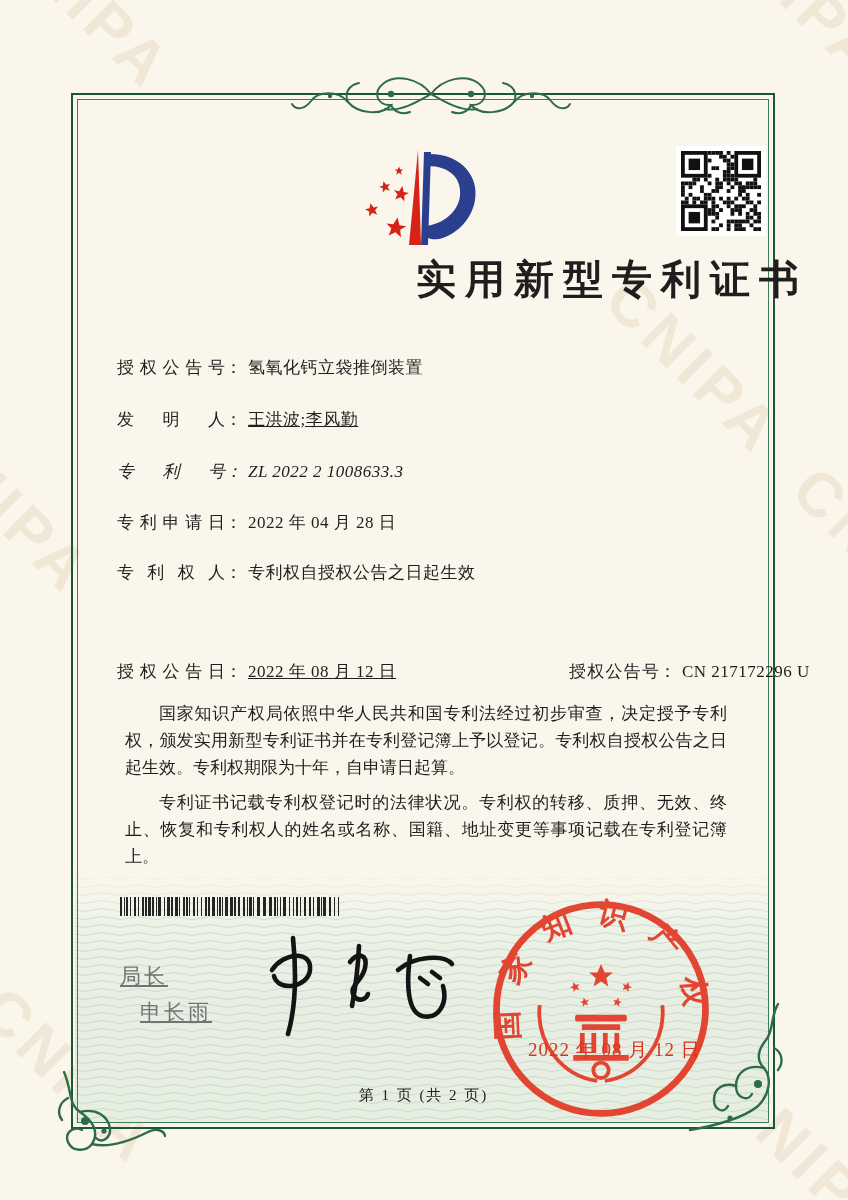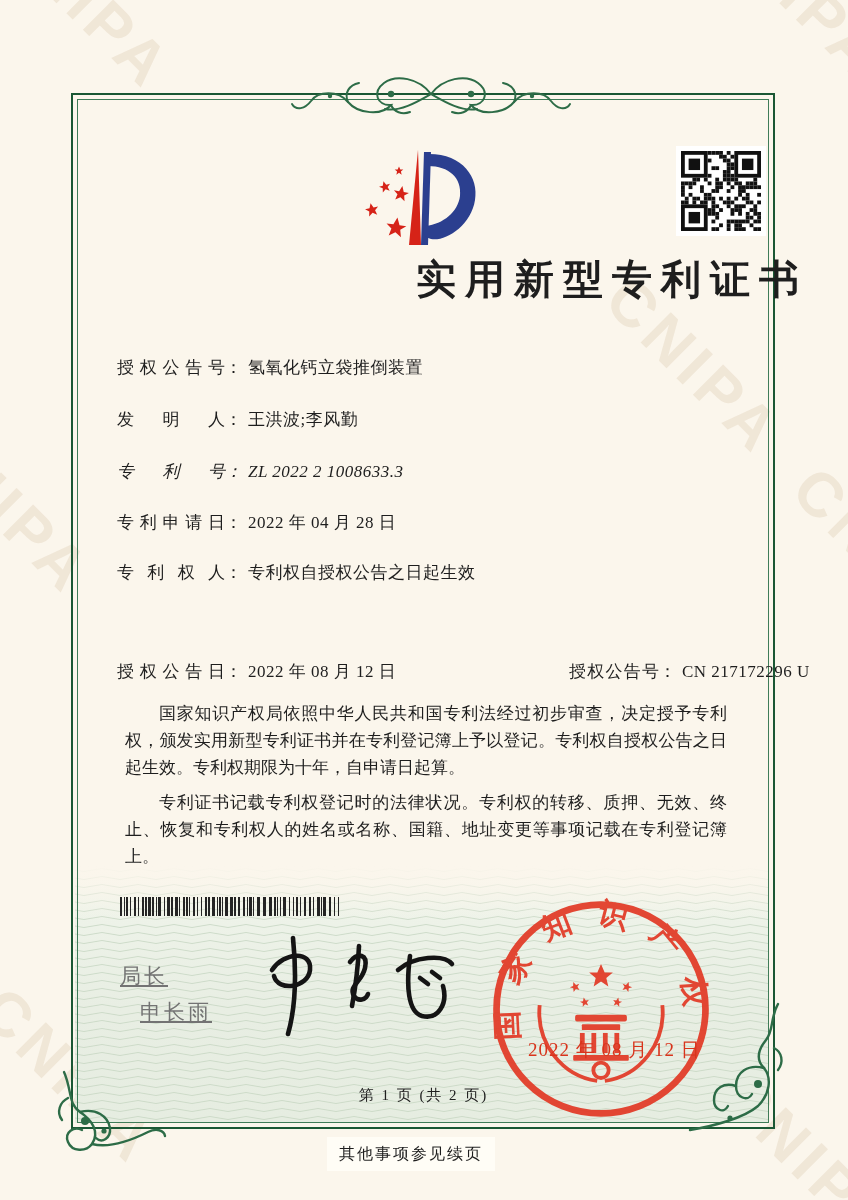--- a/index.html
+++ b/index.html
@@ -330,34 +330,34 @@
       <rect x="0" y="53.33333333333333" width="26.666666666666664" height="26.666666666666664" fill="#111"></rect>
       <rect x="3.8095238095238093" y="57.14285714285714" width="19.047619047619047" height="19.047619047619047" fill="#fff"></rect>
       <rect x="7.619047619047619" y="60.95238095238095" width="11.428571428571427" height="11.428571428571427" fill="#111"></rect>
     </svg>
 
   <h1 class="title">实用新型专利证书</h1>
 
   <div class="field-row" style="top:356px;">
     <span class="field-label">授权公告号</span><span class="field-colon">：</span><span class="field-value">氢氧化钙立袋推倒装置</span>
   </div>
-  <div class="field-row" style="top:408px;">
+  <div class="field-row" style="top:408px;text-decoration:underline;">
     <span class="field-label">发明人</span><span class="field-colon">：</span><span class="field-value">王洪波;李风勤</span>
   </div>
   <div class="field-row" style="top:460px;font-style:italic;">
     <span class="field-label">专利号</span><span class="field-colon">：</span><span class="field-value">ZL 2022 2 1008633.3</span>
   </div>
   <div class="field-row" style="top:511px;font-family:Liberation Serif, serif;">
     <span class="field-label">专利申请日</span><span class="field-colon">：</span><span class="field-value">2022 年 04 月 28 日</span>
   </div>
   <div class="field-row" style="top:561px;">
     <span class="field-label">专利权人</span><span class="field-colon">：</span><span class="field-value">专利权自授权公告之日起生效</span>
   </div>
 
-  <div class="field-row" style="top:660px;width:640px;">
+  <div class="field-row" style="top:660px;width:640px;text-decoration:underline;">
     <span class="field-label">授权公告日</span><span class="field-colon">：</span><span class="field-value">2022 年 08 月 12 日</span>
     <span class="grant-col2">
       <span class="field-label">授权公告号</span><span class="field-colon">：</span><span class="field-value">CN 217172296 U</span>
     </span>
   </div>
 
   <div class="body-text">
     <p>国家知识产权局依照中华人民共和国专利法经过初步审查，决定授予专利权，颁发实用新型专利证书并在专利登记簿上予以登记。专利权自授权公告之日起生效。专利权期限为十年，自申请日起算。</p>
     <p>专利证书记载专利权登记时的法律状况。专利权的转移、质押、无效、终止、恢复和专利权人的姓名或名称、国籍、地址变更等事项记载在专利登记簿上。</p>
   </div>
@@ -462,15 +462,14 @@
         <path d="M56 116 C52 156 80 190 116 195" fill="none" stroke="#e23a26" stroke-width="4"></path>
         <path d="M184 116 C188 156 160 190 124 195" fill="none" stroke="#e23a26" stroke-width="4"></path>
       </g>
     </g>
   </svg>
 
   <div class="seal-date">2022 年 08 月 12 日</div>
 
   <div class="footer-page">第 1 页 (共 2 页)</div>
 
-  <div class="cont-note">其他事项参见续页</div>
 
 </div>
 
 </body></html>

